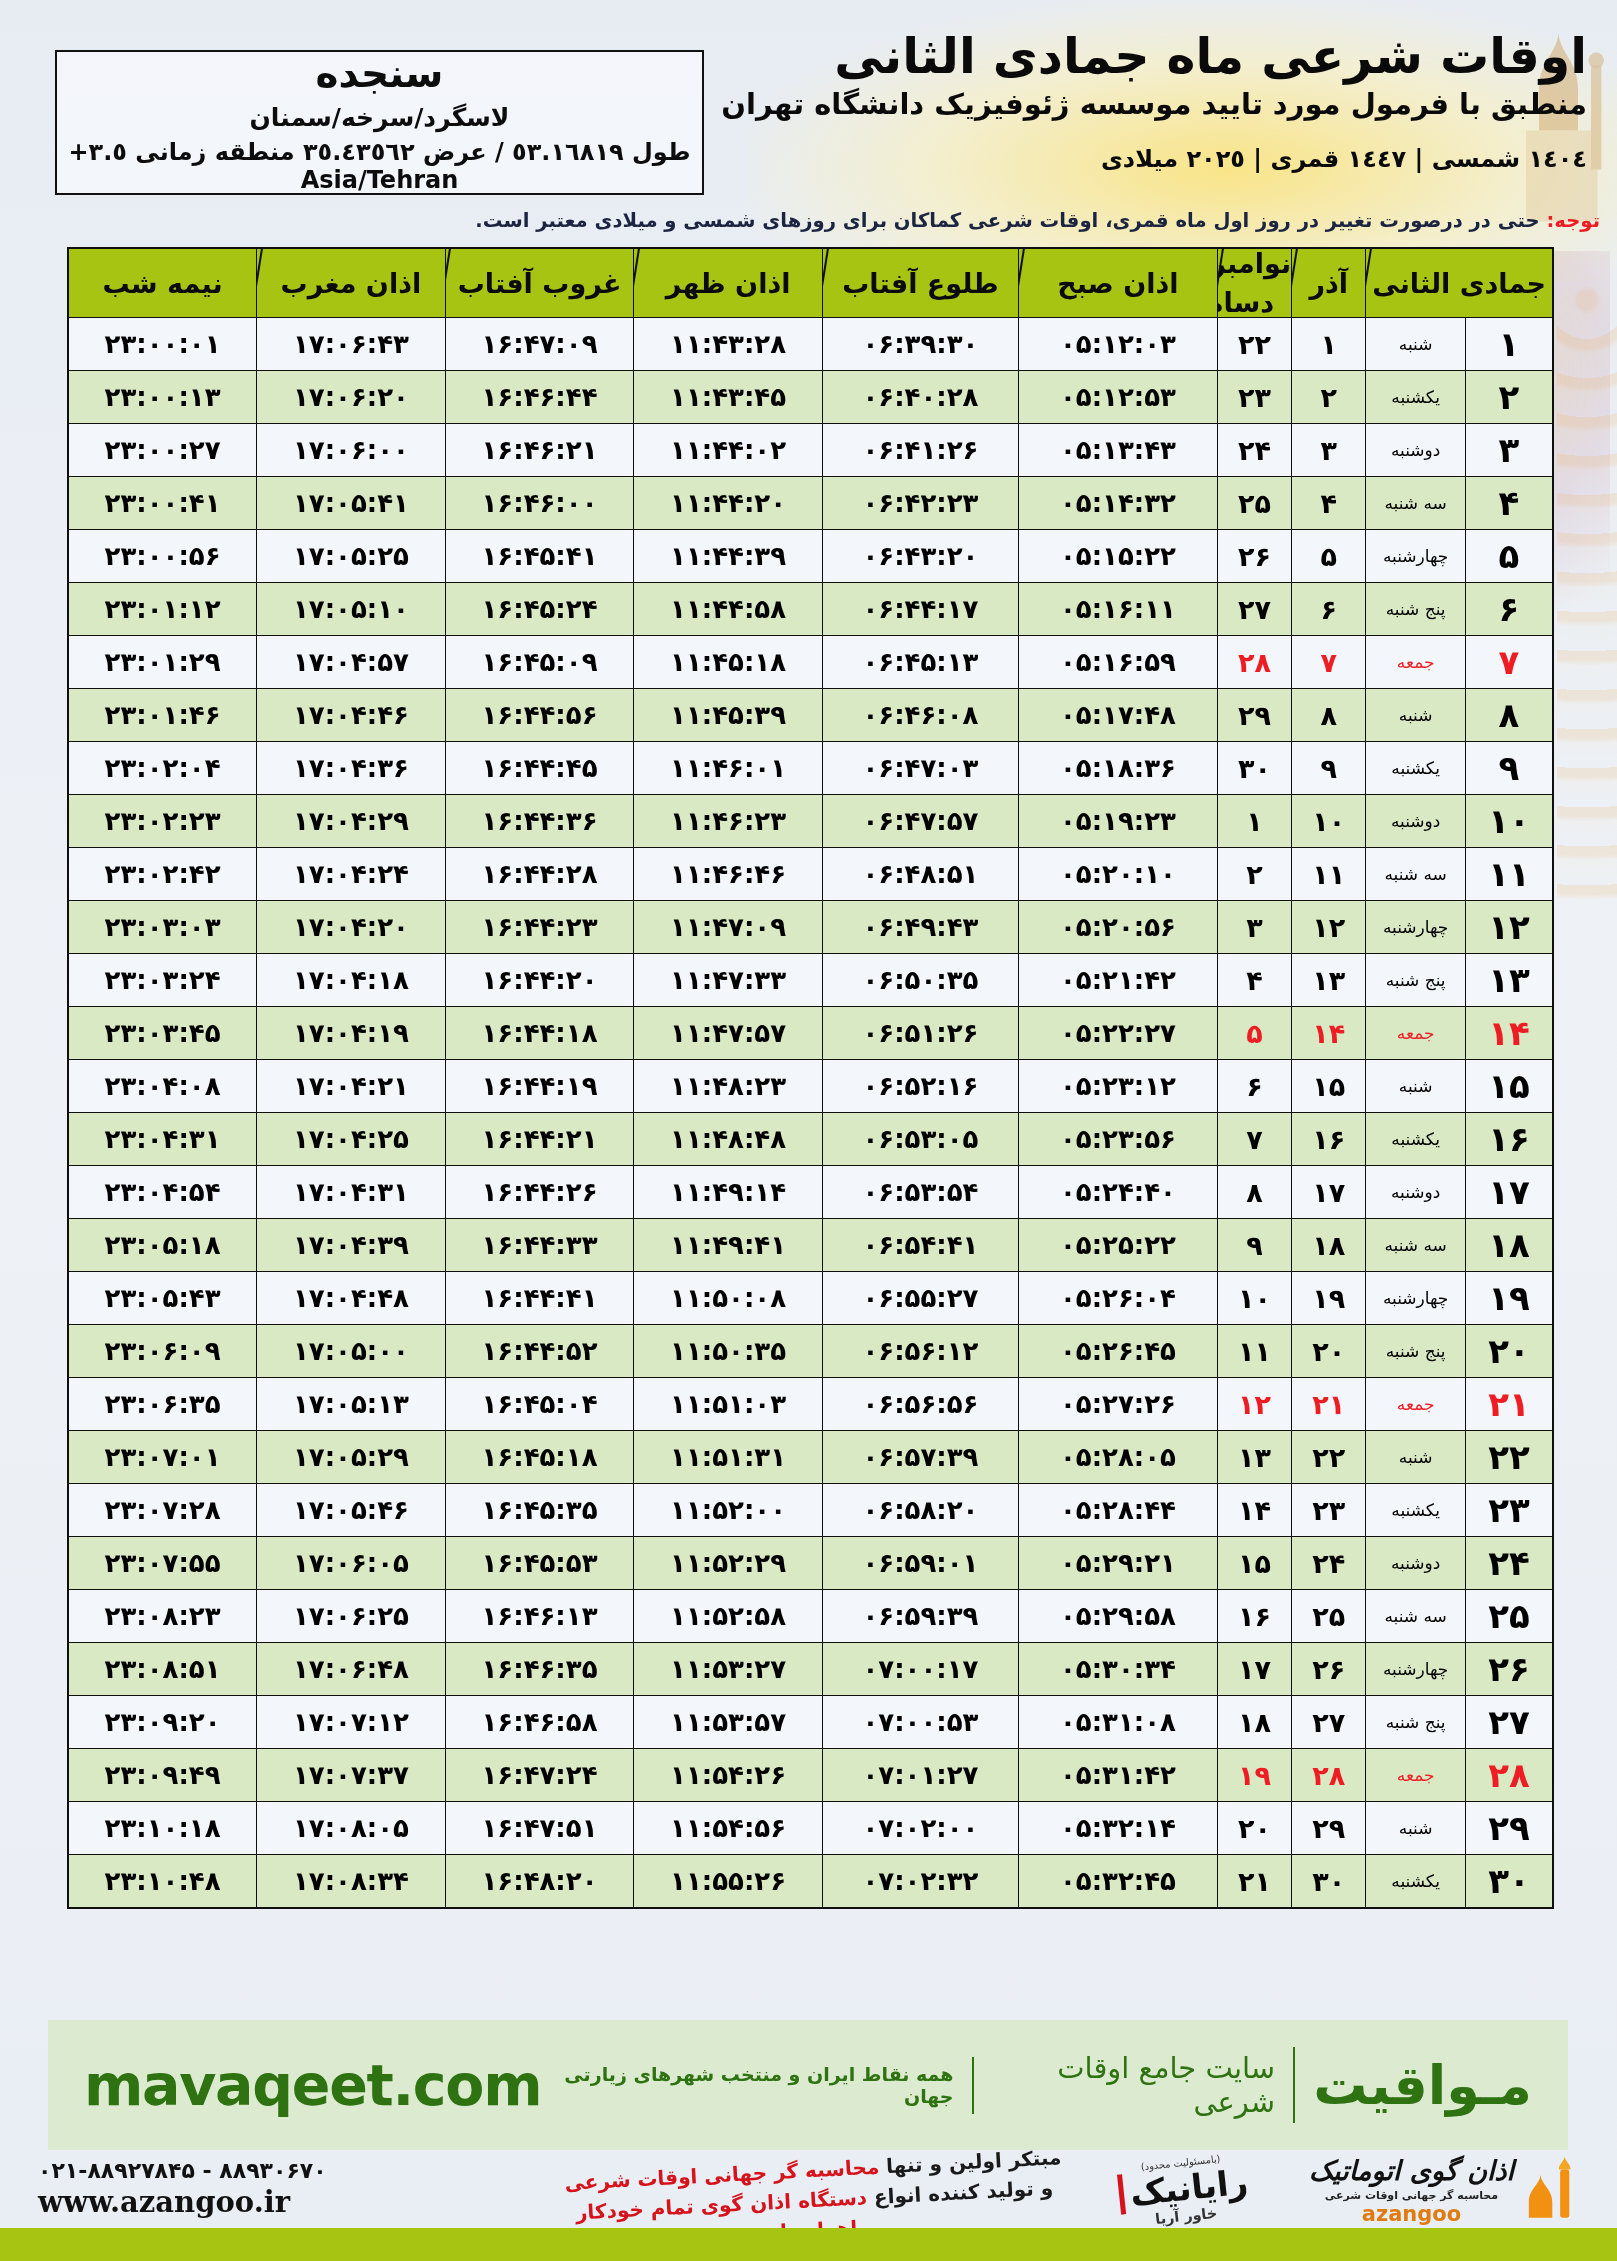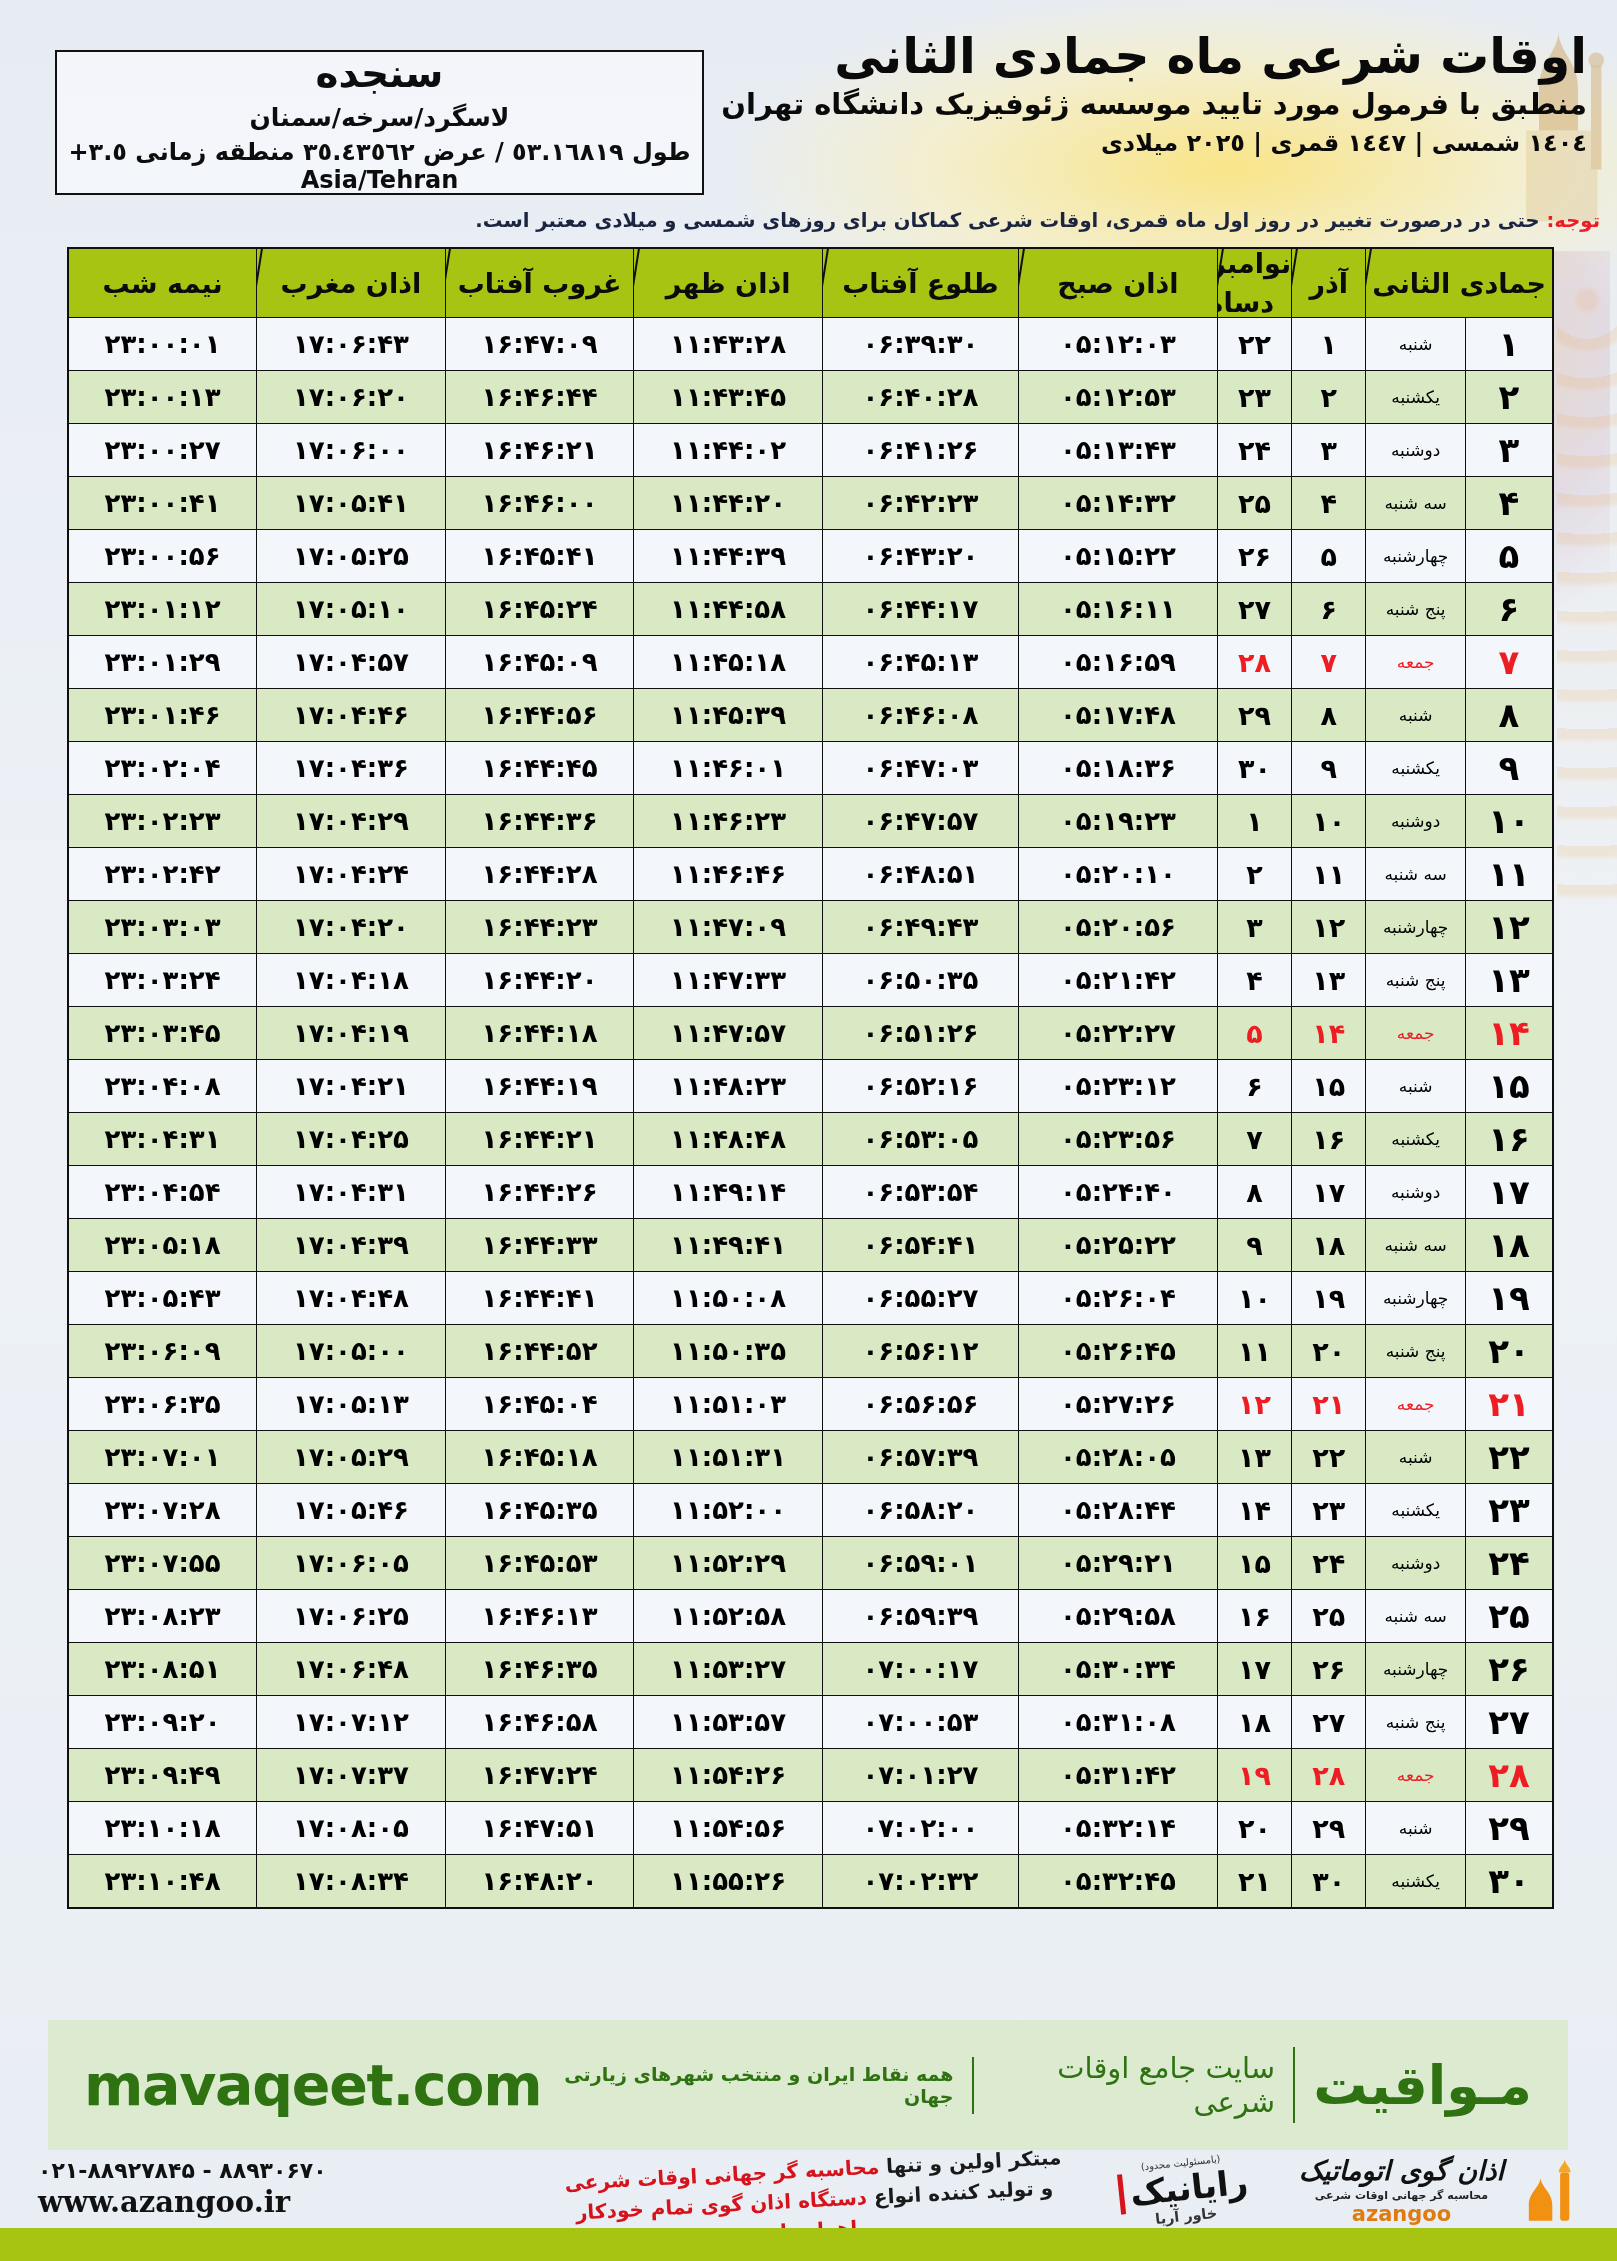--- a/index.html
+++ b/index.html
@@ -22,21 +22,21 @@
     background:repeating-radial-gradient(circle at 50% 26px,rgba(240,170,80,.5) 0 9px,rgba(250,220,160,.2) 14.4px,rgba(250,220,160,0) 39px);}
   
   .info-box{position:absolute;left:56px;top:50px;width:649px;height:145px;border:2.6px solid #111;
     background:rgba(244,247,251,.85);text-align:center;display:flex;flex-direction:column;justify-content:center;gap:6.5px;padding:5.2px 10.4px}
   .city{font-size:39px;font-weight:bold;color:#0d0d0d}
   .region{font-size:25px;font-weight:bold;color:#0d0d0d}
   .coords{font-size:24px;font-weight:bold;color:#0d0d0d}
   .title-block{position:absolute;left:718px;right:30px;top:26px;}
   .main-title{font-size:49px;font-weight:bold;color:#0a0a0a;line-height:1.25}
   .sub-title{font-size:29px;font-weight:bold;color:#0a0a0a;margin-top:0}
-  .years{font-size:24px;font-weight:bold;color:#0a0a0a;margin-top:8px}
+  .years{font-size:24px;font-weight:bold;color:#0a0a0a;margin-top:24px}
   .notice{position:absolute;top:209px;left:65px;right:17px;text-align:right;font-size:19.6px;font-weight:bold;color:var(--notice)}
   .notice .tag{color:var(--red)}
   
   .prayer-table{position:absolute;top:247px;left:68px;width:1487px;border-collapse:collapse;table-layout:fixed;
     border:2.6px solid #0f0f0f;}
   .prayer-table th,.prayer-table td{border:1.6px solid #0f0f0f;text-align:center;vertical-align:middle;overflow:hidden}
   .prayer-table thead th{height:60px;background:var(--accent);font-size:27px;font-weight:bold;color:#0b0b0b;position:relative}
   .slant{position:absolute;left:-1.3px;top:-5.2px;height:72px;width:2.3px;background:#0f0f0f;transform:rotate(9deg);transform-origin:center}
   .prayer-table thead th:last-child .slant{display:none}
   .greg-head{font-size:15px;line-height:1.1}
@@ -61,21 +61,21 @@
   .phones{position:absolute;left:39px;top:3.9px;width:496px;}
   .phone-line{font-size:22px;font-weight:bold;color:#111;direction:ltr}
   .site-line{font-family:"DejaVu Serif",serif;font-size:29px;font-weight:bold;color:#111;direction:ltr;margin-top:2.6px}
   .promo{position:absolute;left:561px;top:1.3px;width:509px;text-align:center;transform:rotate(-3deg);font-weight:bold}
   .promo div{font-size:20px;color:#1a1a1a;line-height:1.5}
   .promo .red{color:#d6121b}
   .rayanik{position:absolute;left:1103px;top:2.6px;width:163px;text-align:center;transform:rotate(-6deg)}
   .ray-note{font-size:9.8px;color:#333}
   .ray-name{font-size:34px;font-weight:bold;color:#111;border-left:5.2px solid #d6121b;padding-left:6.5px;display:inline-block}
   .ray-sub{font-size:14.4px;font-weight:bold;color:#333}
-  .azangoo{position:absolute;left:1295px;top:1.3px;width:287px;display:flex;align-items:flex-end;justify-content:flex-start;gap:17px}
+  .azangoo{position:absolute;left:1295px;top:1.3px;width:287px;display:flex;align-items:flex-start;justify-content:flex-start;gap:7px}
   .az-text{text-align:center}
   .az-title{font-size:27px;font-weight:bold;font-style:italic;color:#111}
   .az-slogan{font-size:11px;font-weight:bold;color:#222;margin-top:2.6px}
   .az-latin{font-size:21px;font-weight:bold;color:#e07b10;direction:ltr}
   .bottom-bar{position:absolute;left:0;bottom:0;width:1618px;height:33px;background:var(--accent)}
 </style>
 </head>
 <body>
 
 <div id="page">

